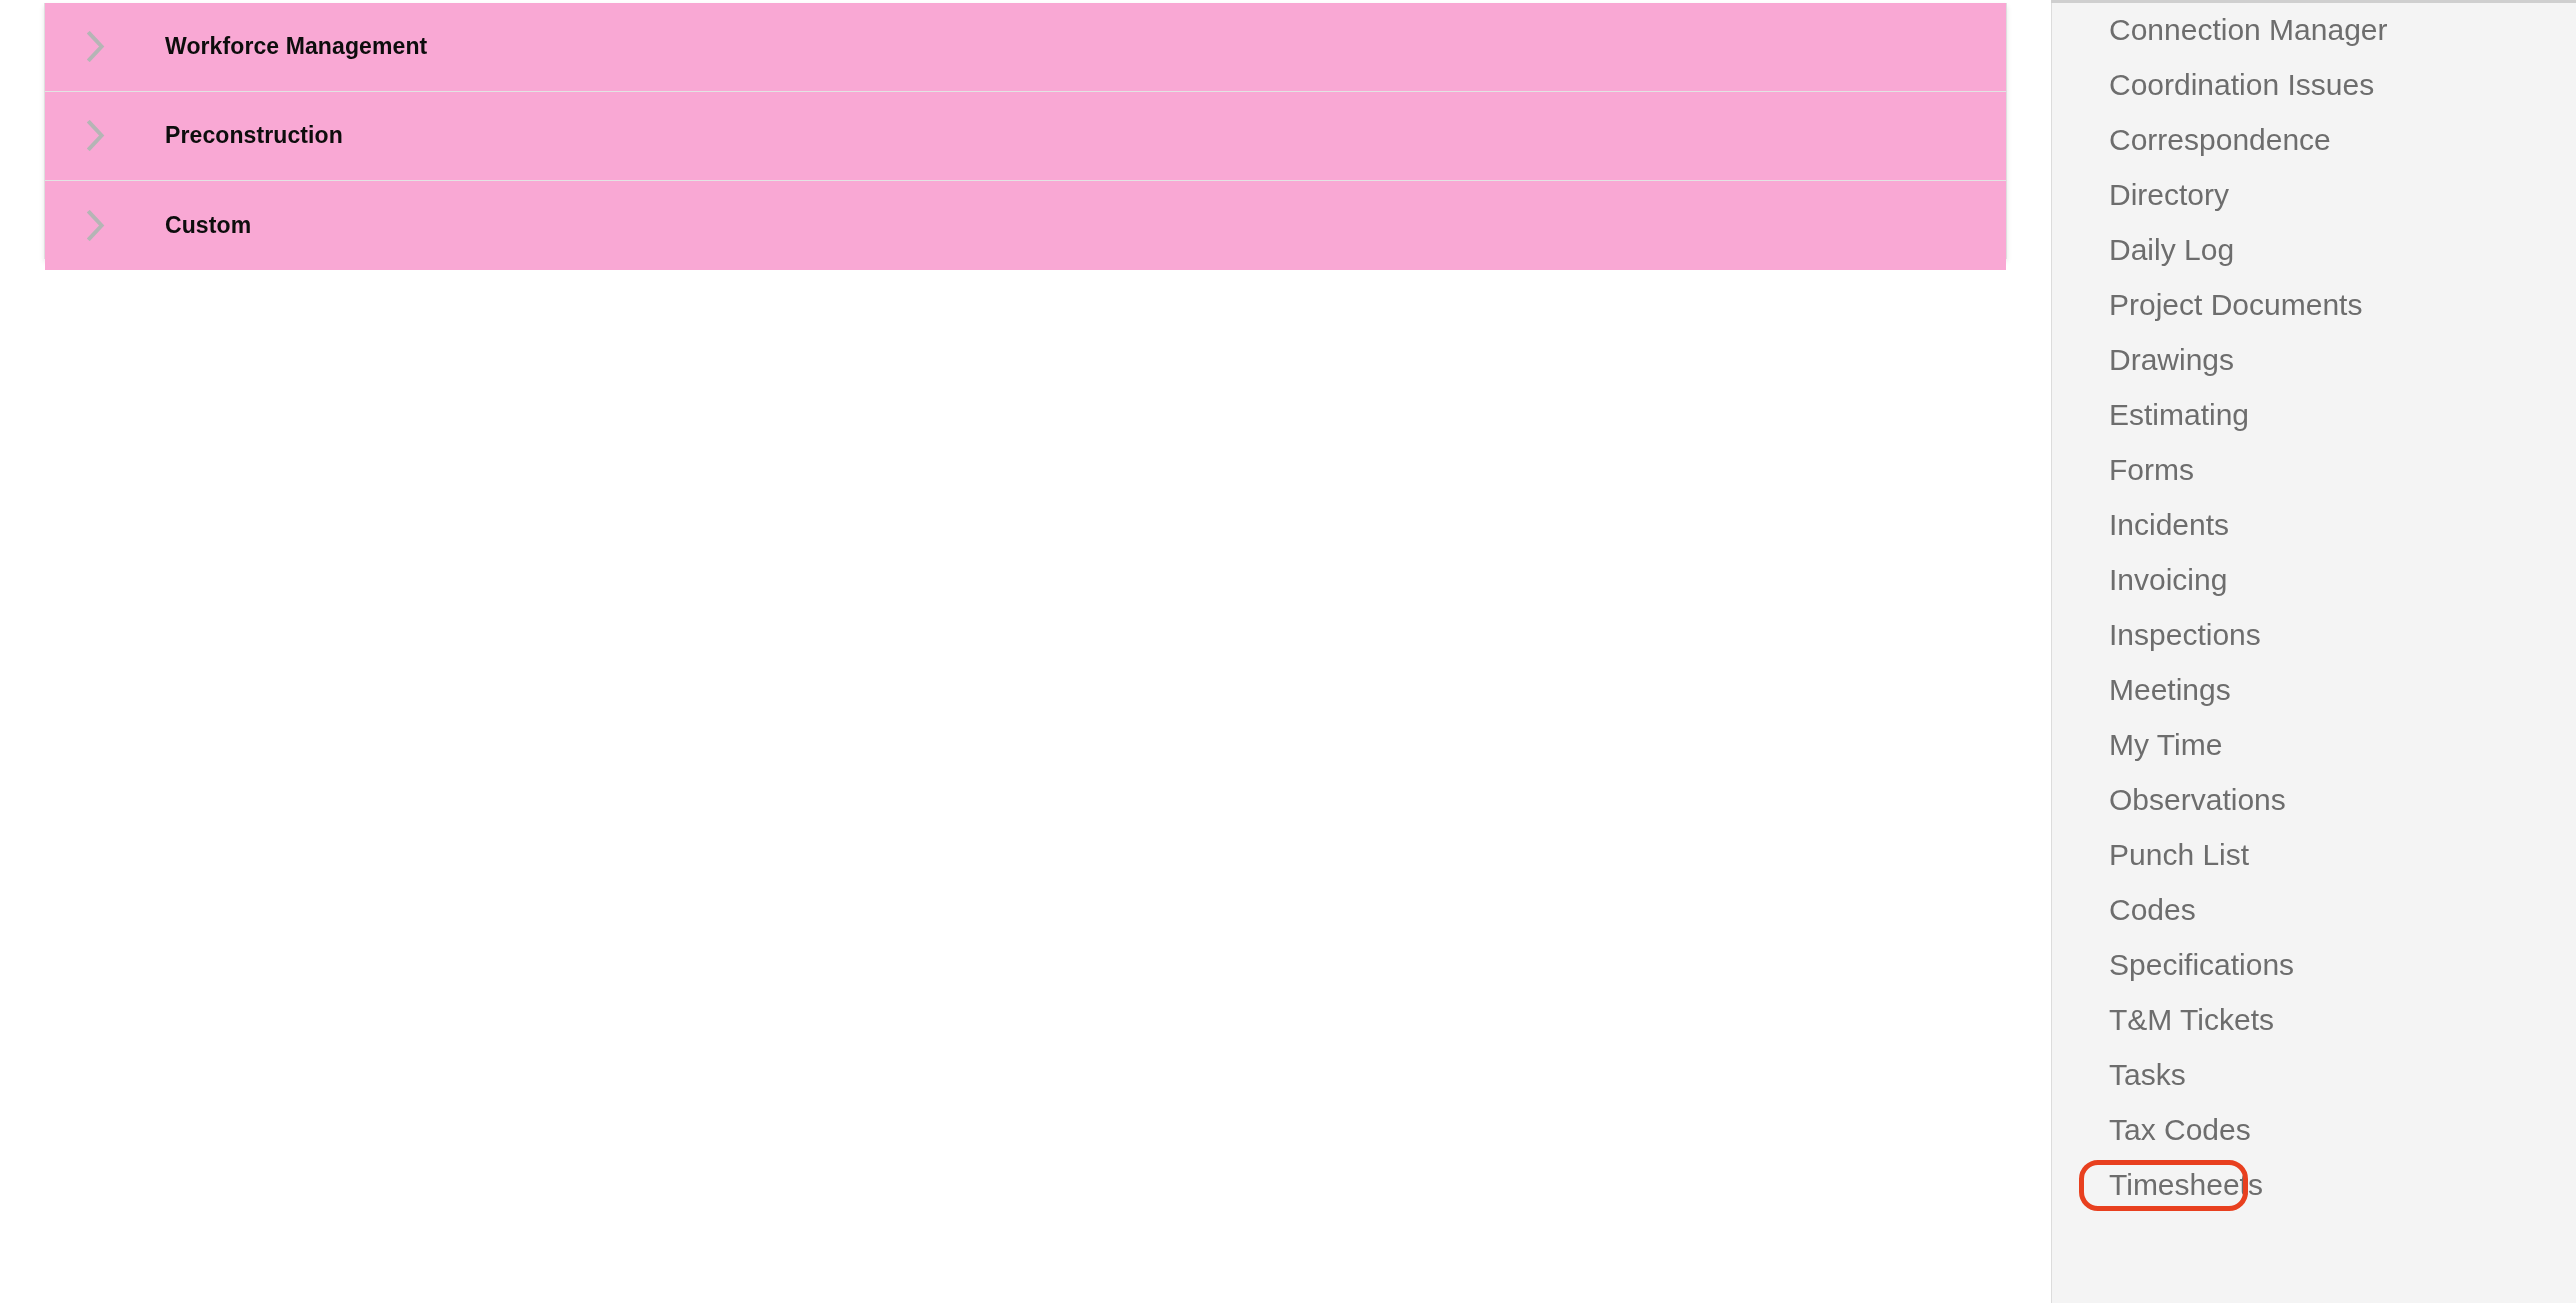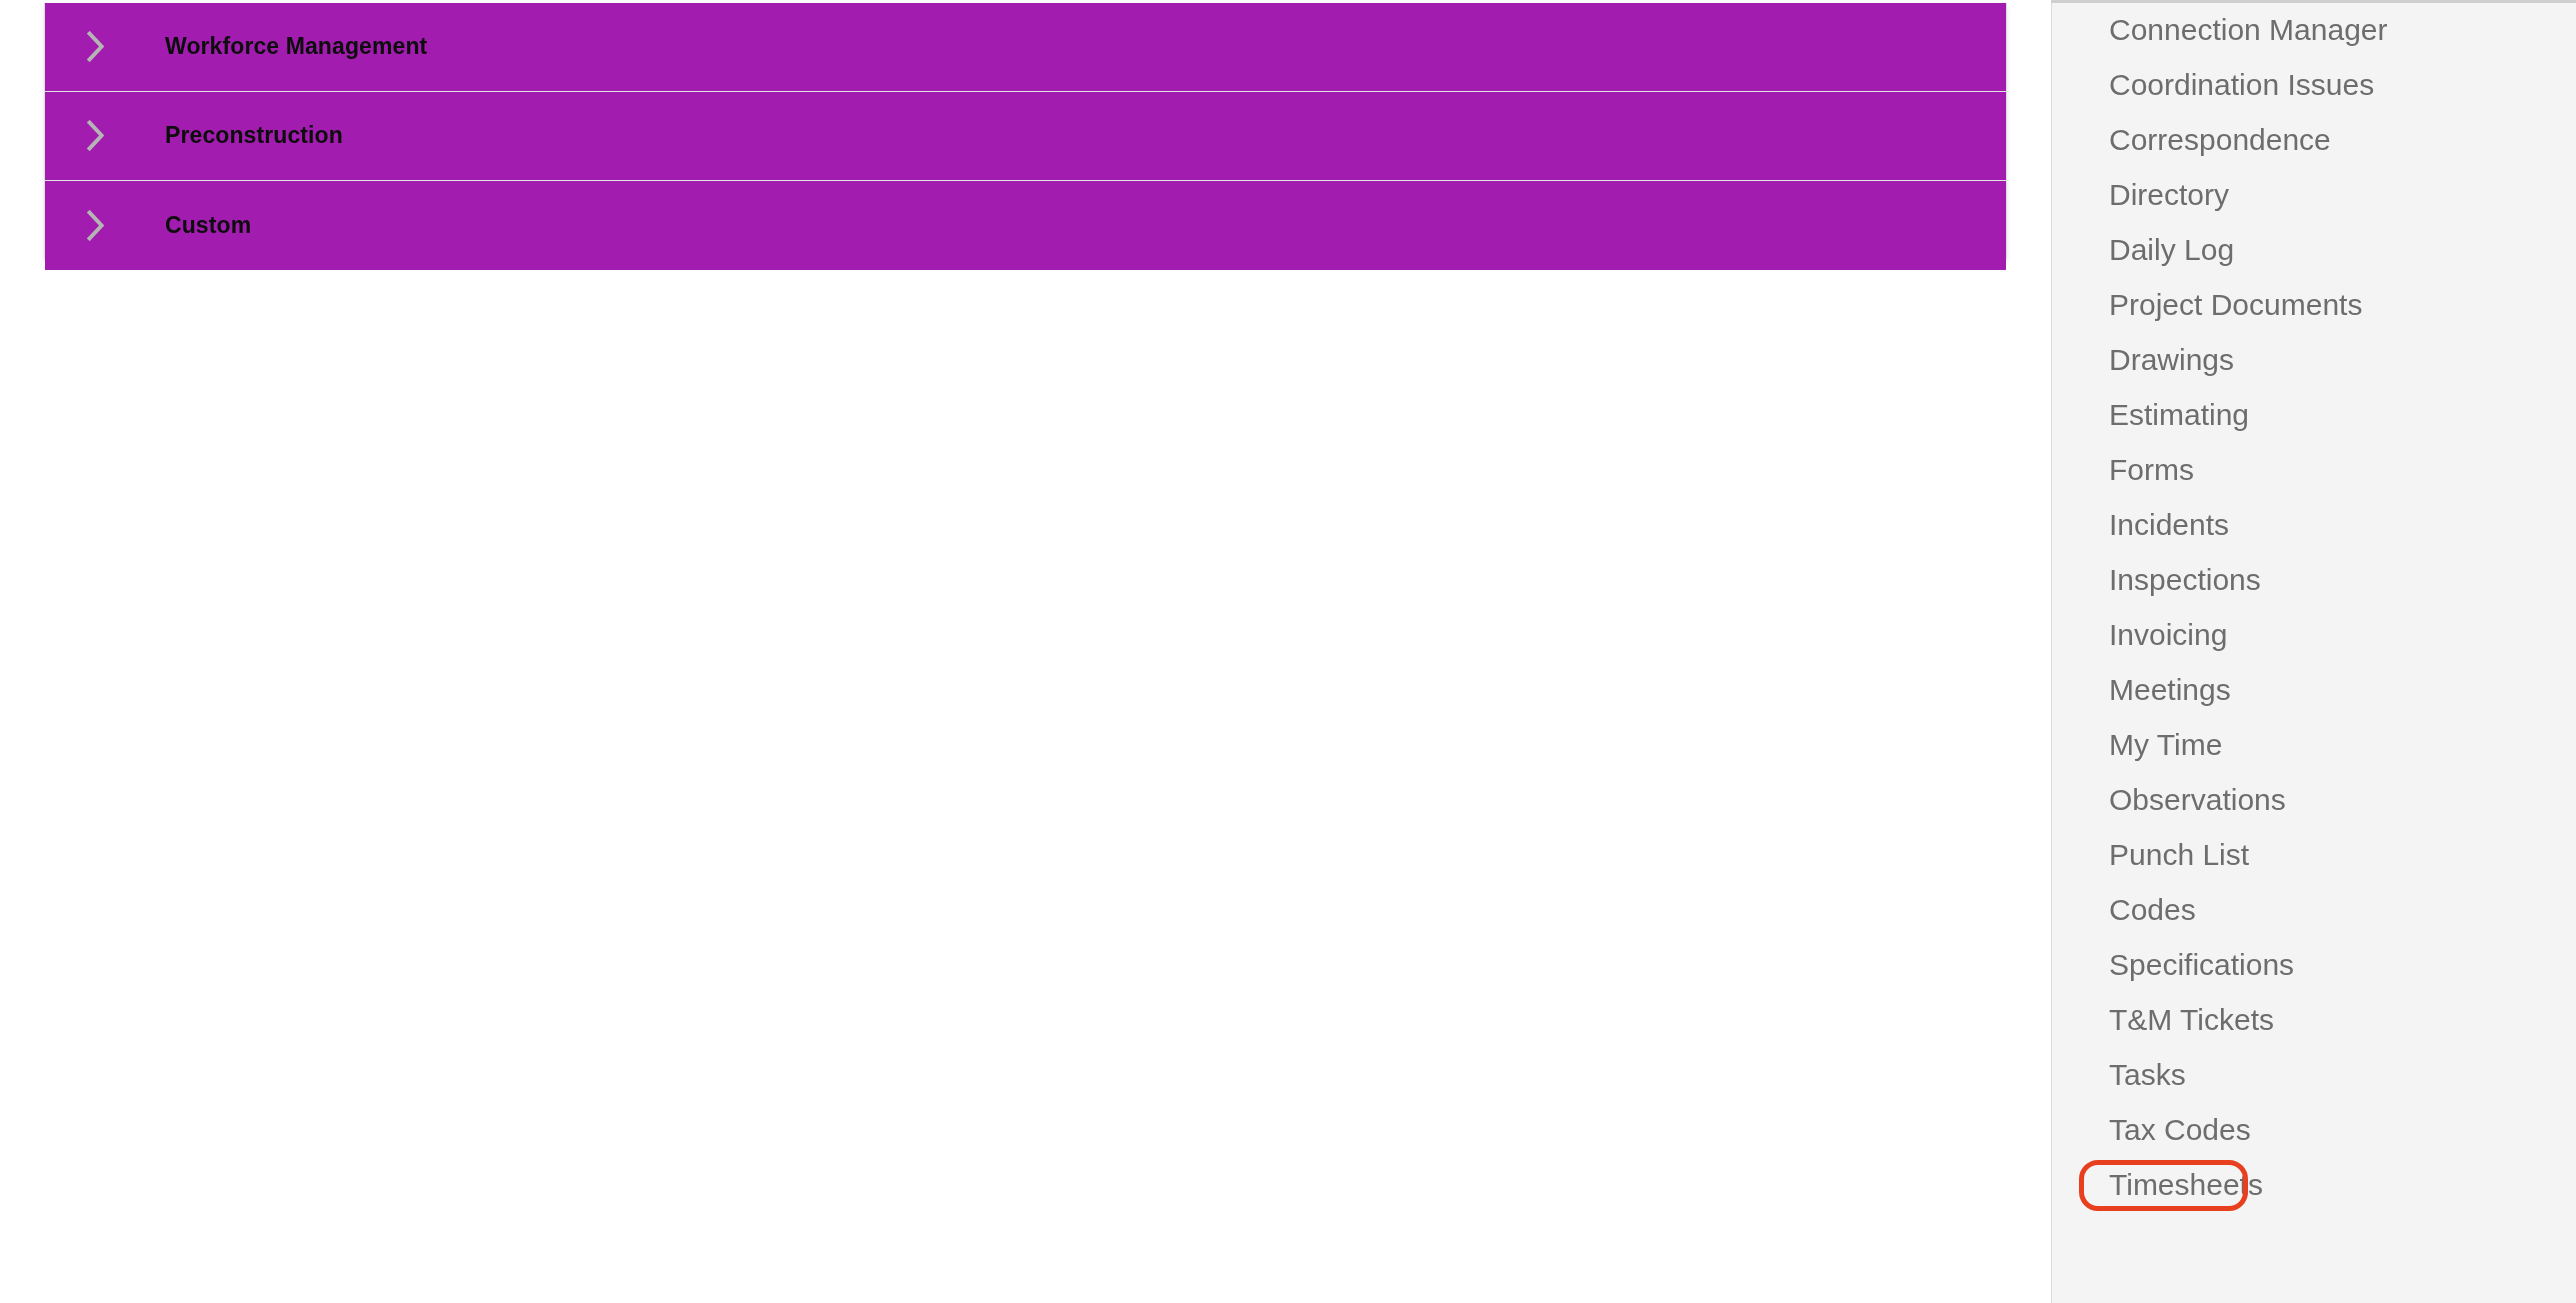--- a/index.html
+++ b/index.html
@@ -47,21 +47,21 @@
     border: 0.9px solid #dedede;
     border-top: none;
     box-sizing: border-box;
     box-shadow: 0 2.6px 5.1px rgba(0,0,0,0.10);
   }
   .accordion-row {
     position: relative;
     height: 89px;
     box-sizing: border-box;
     border-bottom: 0.9px solid #e3e3e3;
-    background: #a21caf;
+    background: #f9a8d4;
     display: flex;
     align-items: center;
     cursor: pointer;
   }
   .accordion-row:last-child {
     border-bottom: none;
     height: 89px;
   }
   .accordion-row .chev {
     position: absolute;
@@ -198,24 +198,24 @@
       <li>
         <span class="tool-label">Estimating</span>
       </li>
       <li>
         <span class="tool-label">Forms</span>
       </li>
       <li>
         <span class="tool-label">Incidents</span>
       </li>
       <li>
+        <span class="tool-label">Invoicing</span>
+      </li>
+      <li>
         <span class="tool-label">Inspections</span>
-      </li>
-      <li>
-        <span class="tool-label">Invoicing</span>
       </li>
       <li>
         <span class="tool-label">Meetings</span>
       </li>
       <li>
         <span class="tool-label">My Time</span>
       </li>
       <li>
         <span class="tool-label">Observations</span>
       </li>

